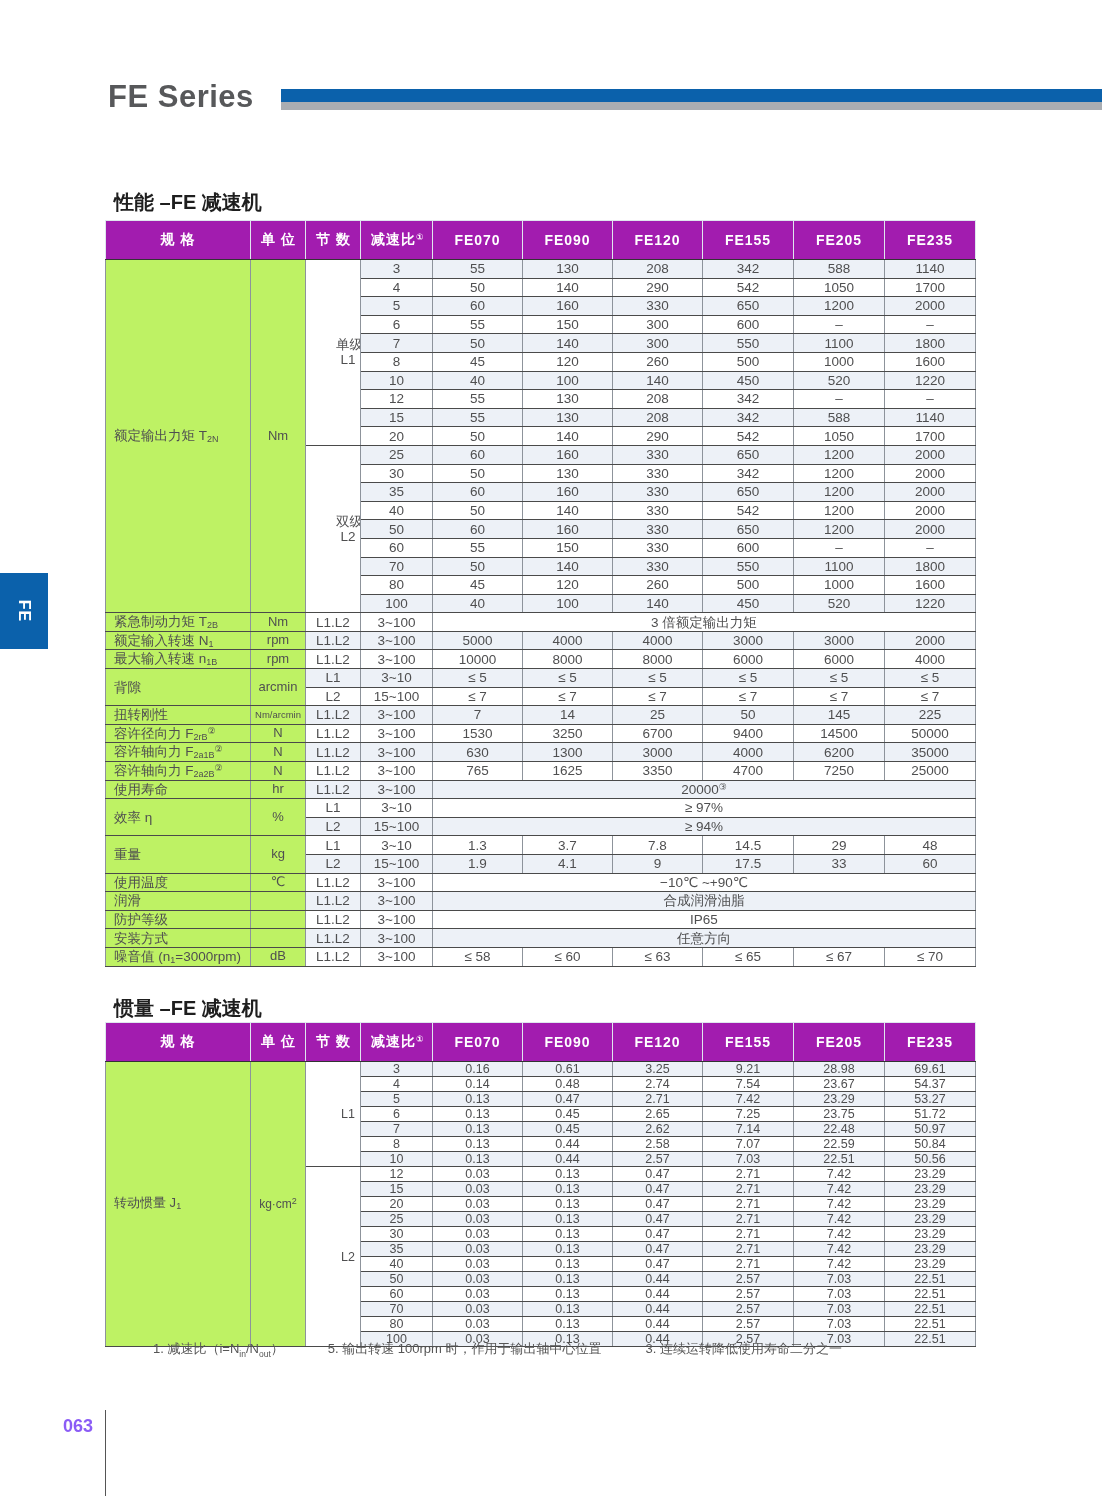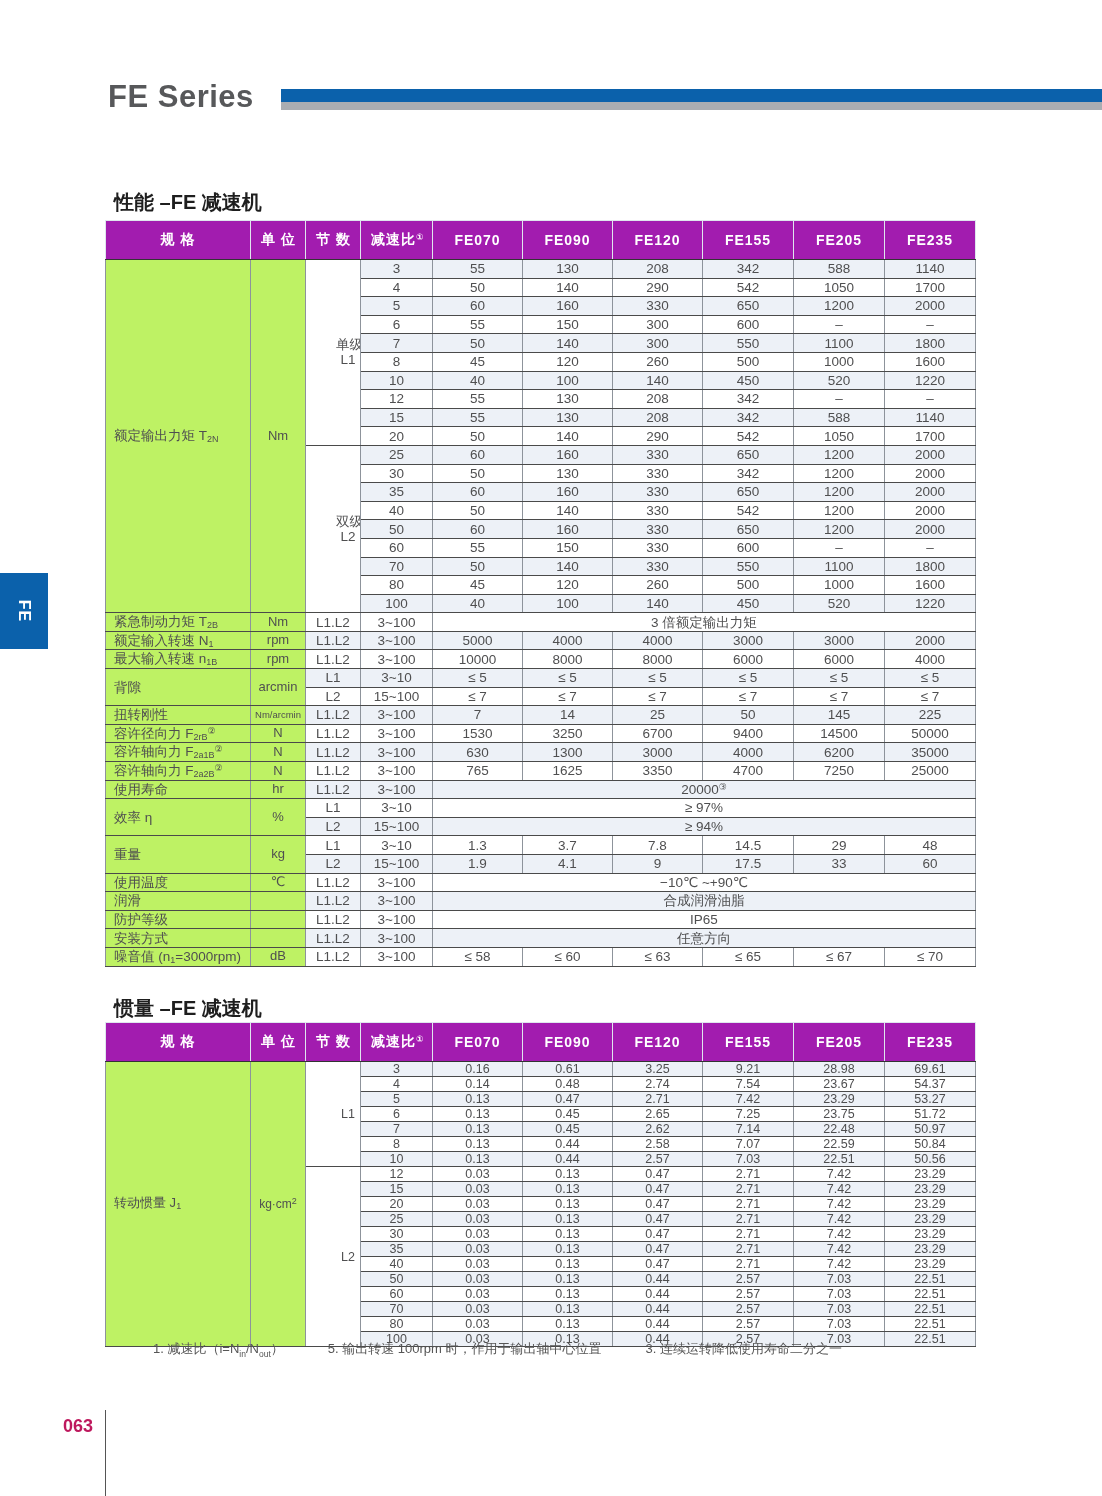--- a/index.html
+++ b/index.html
@@ -48,21 +48,21 @@
   .spec td.lbl{text-align:left;padding-left:8px;font-size:13.5px;}
   .t2 td.lbl{font-size:13px;}
   .spec td.unit{font-size:13px;}
   .spec td.unit.u-small{font-size:9.5px;}
   .t2 td.unit{font-size:12px;}
   .spec sub{font-size:9px;vertical-align:-2px;}
   .spec sup{font-size:9px;vertical-align:4px;}
   
   .notes{position:absolute;left:107px;top:1340px;font-size:13px;color:#565656;display:flex;gap:44px;white-space:nowrap;margin-left:46px;}
   .notes sub{font-size:8.5px;}
-  .pageno{position:absolute;left:63px;top:1416px;font-size:18px;font-weight:bold;color:#be185d;}
+  .pageno{position:absolute;left:63px;top:1416px;font-size:18px;font-weight:bold;color:#8b5cf6;}
   .pageno-rule{position:absolute;left:105px;top:1410px;width:1px;height:86px;background:#555;}
 </style>
 </head>
 <body>
 
 <h1 class="page-title">FE Series</h1>
 <div class="bar-blue"></div>
 <div class="bar-gray"></div>
 
 <div class="side-tab">

